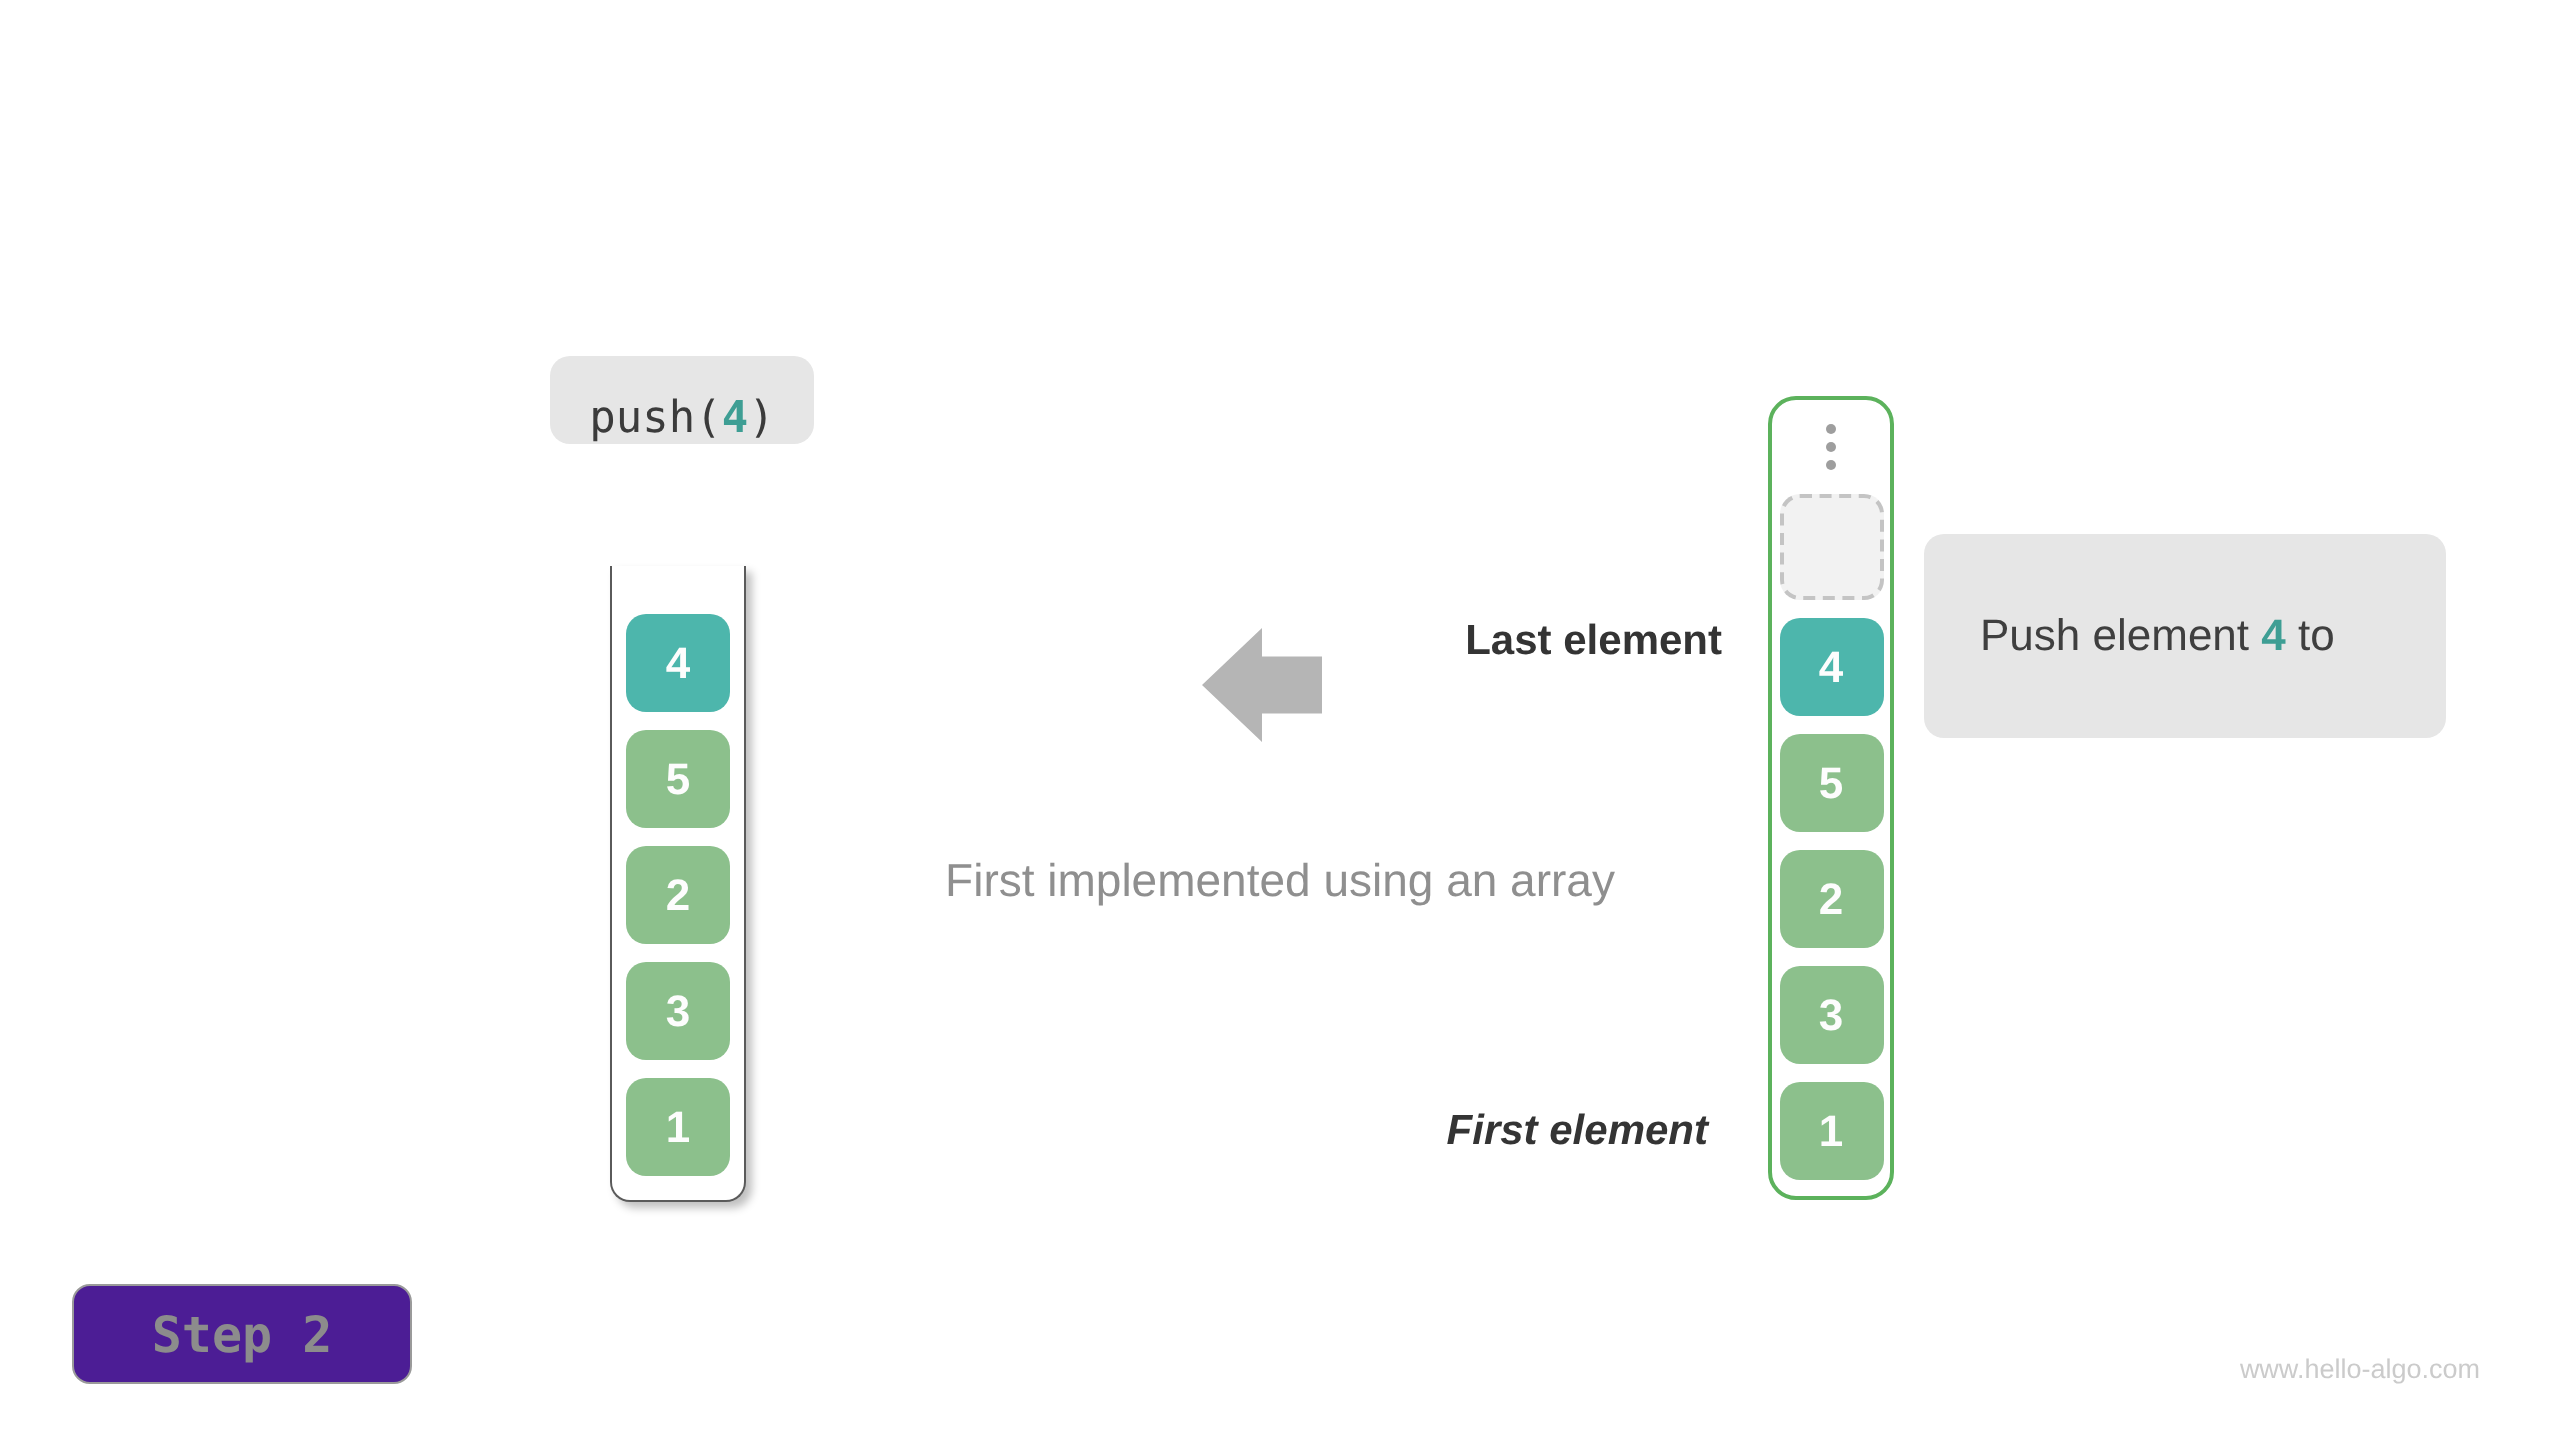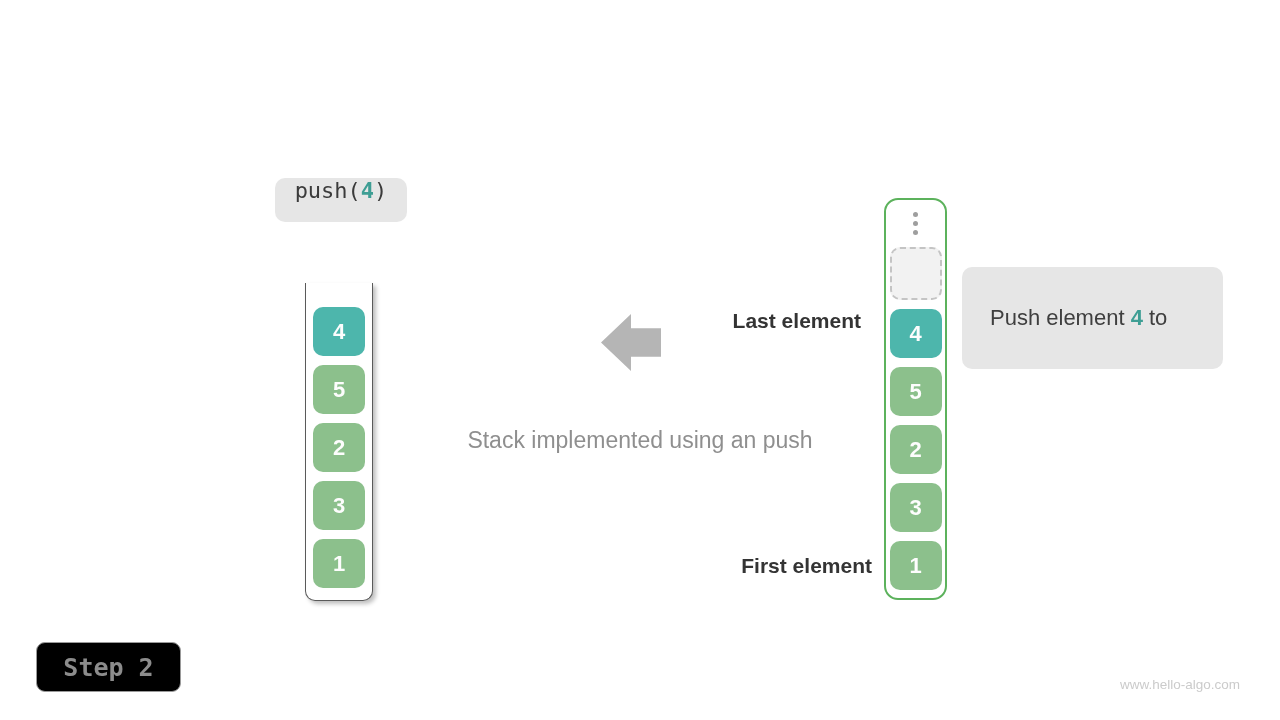--- a/index.html
+++ b/index.html
@@ -9,21 +9,21 @@
   }
   *{margin:0;padding:0;box-sizing:border-box;}
   html,body{width:1280px;height:720px;background:#ffffff;overflow:hidden;}
   body{font-family:"Liberation Sans", sans-serif;position:relative;}
   .canvas{position:absolute;inset:0;}
 
   
   .push-badge{
     position:absolute;left:275px;top:178px;width:132px;height:44px;
     background:var(--box-bg);border-radius:10px;
-    display:flex;align-items:flex-start;justify-content:center;
+    display:flex;align-items:flex-end;justify-content:center;
     font-family:"DejaVu Sans Mono", monospace;font-size:22px;color:#3b3b3b;
   }
   .push-badge .hl{color:var(--teal-text);font-weight:bold;}
 
   
   .stack-container{
     position:absolute;left:305px;top:283px;width:68px;height:318px;
     border-left:1.5px solid #5a5a5a;border-right:1.5px solid #5a5a5a;
     border-bottom:1.5px solid #5a5a5a;border-radius:0 0 10px 10px;
     box-shadow:3px 3px 4px rgba(0,0,0,0.25);
@@ -44,21 +44,21 @@
     background:var(--arrow-gray);
     clip-path:polygon(0% 50%,50% 0%,50% 25%,100% 25%,100% 75%,50% 75%,50% 100%);
   }
 
   
   .label{
     position:absolute;width:200px;text-align:right;
     font-size:21px;font-weight:bold;color:var(--text-dark);line-height:26px;
   }
   .label.last{left:661px;top:308px;}
-  .label.first{left:672px;top:553px;}
+  .label.first{left:654px;top:553px;font-style:italic;}
   .caption{
     position:absolute;left:440px;top:427px;width:400px;text-align:center;
     font-size:23px;color:var(--text-gray);
   }
 
   
   .array-container{
     position:absolute;left:884px;top:198px;width:63px;height:402px;
     border:2px solid var(--array-border);border-radius:14px;
     display:flex;flex-direction:column;align-items:center;
@@ -80,22 +80,22 @@
   .tooltip{
     position:absolute;left:962px;top:267px;width:261px;height:102px;
     background:var(--box-bg);border-radius:10px;
     display:flex;flex-direction:column;justify-content:center;
     padding-left:28px;font-size:22px;color:#3f3f3f;line-height:30px;
   }
   .tooltip .hl{color:var(--teal-text);font-weight:bold;}
 
   
   .step-badge{
-    position:absolute;left:36px;top:642px;width:145px;height:50px;
-    background:#000000;border:1.5px solid #9a9a9a;border-radius:9px;
+    position:absolute;left:36px;top:642px;width:170px;height:50px;
+    background:#4c1d95;border:1.5px solid #9a9a9a;border-radius:9px;
     display:flex;align-items:center;justify-content:center;
     font-family:"DejaVu Sans Mono", monospace;font-size:25px;font-weight:bold;
     color:#8c8c8c;
   }
 
   
   .watermark{
     position:absolute;right:40px;top:677px;
     font-family:Liberation Sans, sans-serif;font-size:13.5px;
     color:var(--watermark-gray);
@@ -116,21 +116,21 @@
     <div class="cell teal">4</div>
     <div class="cell green">5</div>
     <div class="cell green">2</div>
     <div class="cell green">3</div>
     <div class="cell green">1</div>
   </div>
 
   <div class="arrow"></div>
 
   <div class="label last">Last element</div>
-  <div class="caption">Stack implemented using an push</div>
+  <div class="caption">First implemented using an array</div>
   <div class="label first">First element</div>
 
   <div class="array-container">
     <div class="dots">
         <i></i>
         <i></i>
         <i></i>
       </div>
     <div class="empty-slot"></div>
     <div class="cell teal">4</div>

